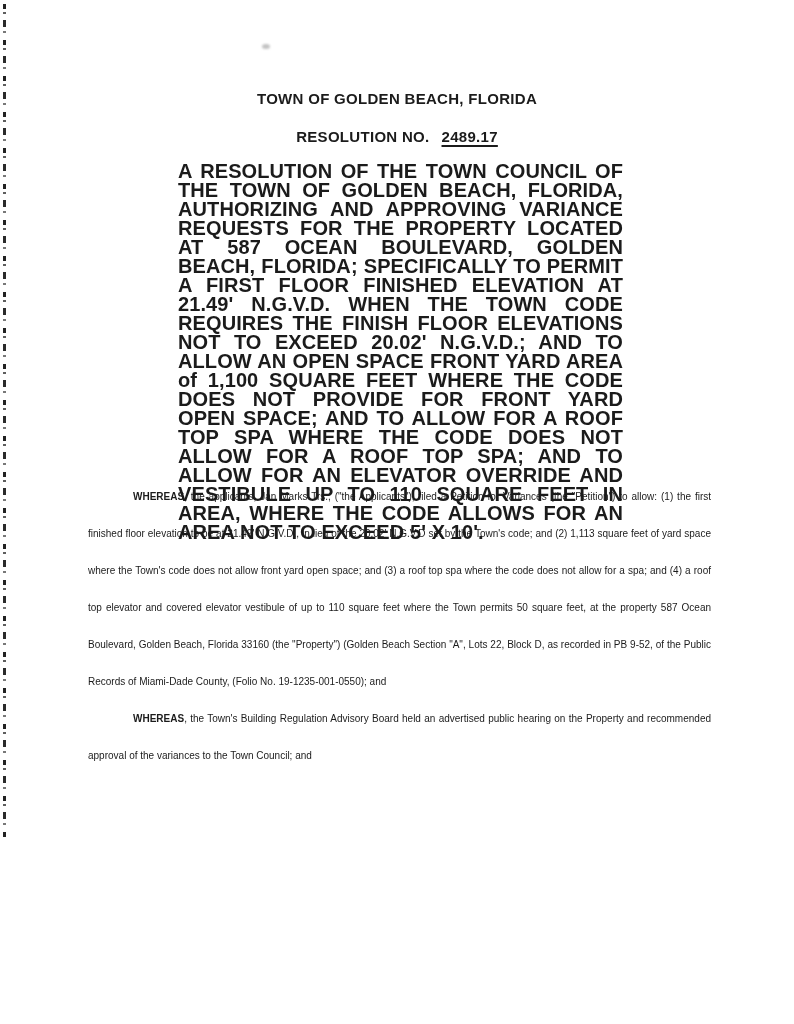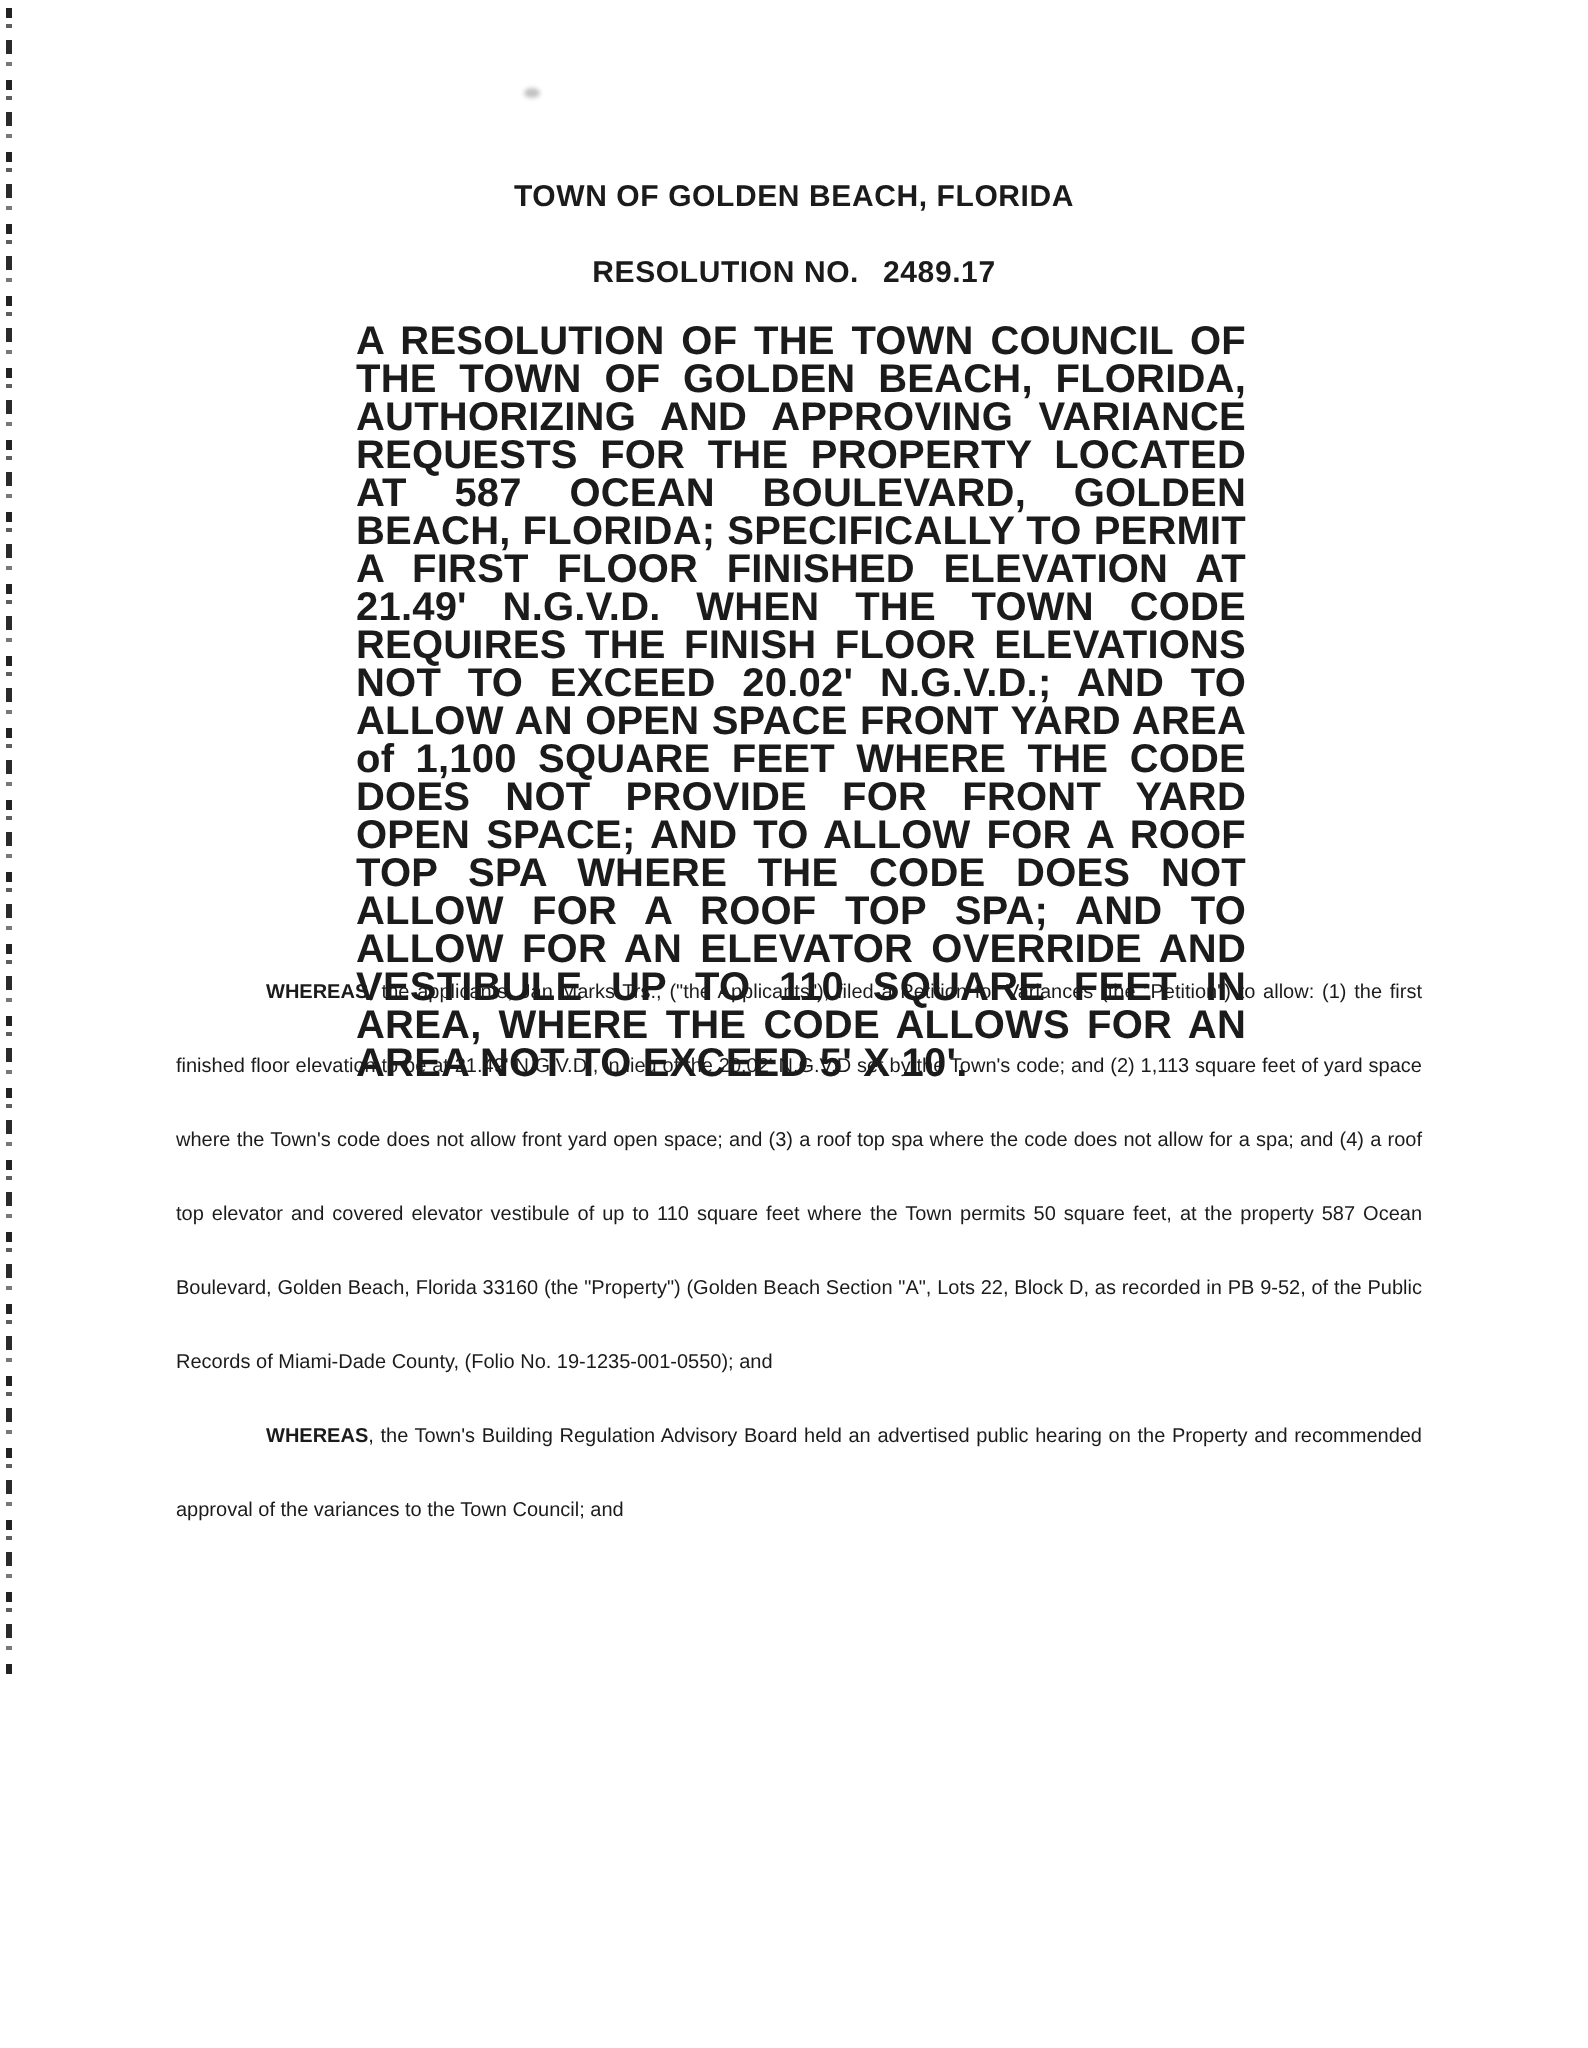--- a/index.html
+++ b/index.html
@@ -31,20 +31,21 @@
   }
 
   .title-line {
     position:absolute; left:0; width:794px; text-align:center;
     font-weight:bold; font-size:15px; letter-spacing:.3px;
   }
   .town-title { top:90px; }
   .resolution-line { top:128px; }
 
   .u-num {
+    text-decoration:underline;
     text-decoration-thickness:1.6px;
     text-underline-offset:3px;
     padding-left:7px;
   }
   .num-gap { margin-left:5px; }
 
   .heading-block {
     position:absolute; top:162px; left:178px; width:445px;
     font-weight:bold; font-size:20px; line-height:19px;
     text-align:justify; letter-spacing:.1px;

